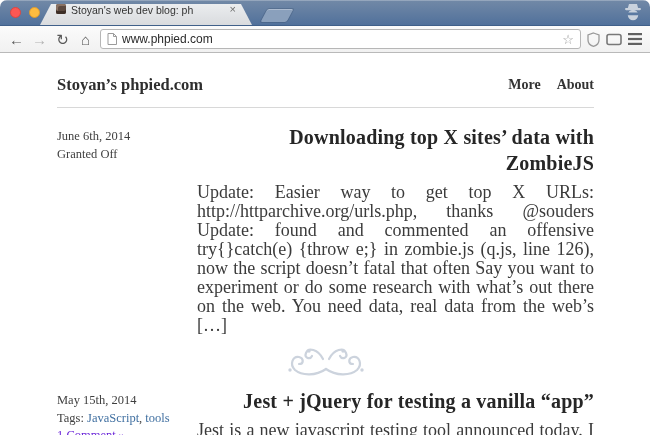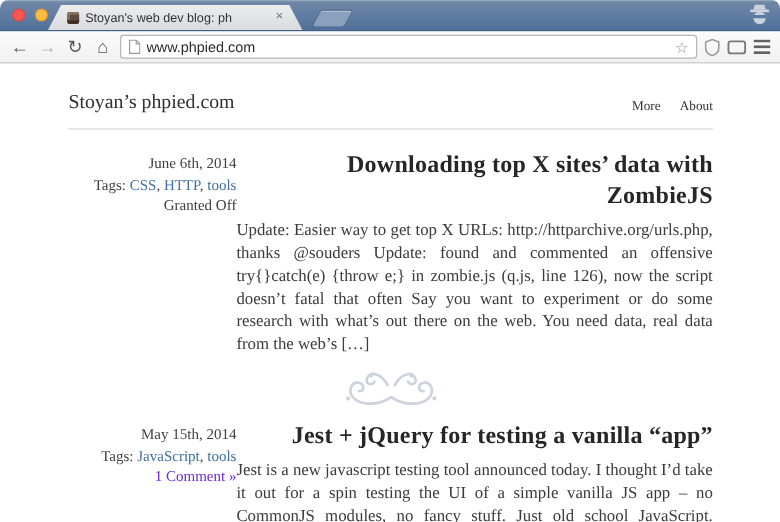--- a/index.html
+++ b/index.html
@@ -10,21 +10,21 @@
   .titlebar{position:relative;height:25px;background:linear-gradient(#7289a7,#51719b);
     border-bottom:1px solid #40608a;box-shadow:inset 0 1px 0 rgba(255,255,255,.25);}
   .traffic{position:absolute;left:10px;top:7px;display:flex;gap:8px;}
   .light{width:11px;height:11px;border-radius:50%;display:inline-block;box-sizing:border-box;}
   .light.red{background:#fc5753;border:1px solid #d94743;}
   .light.yellow{background:#fdbc40;border:1px solid #dd9b31;}
   .light.green{background:#33c748;border:1px solid #28a837;}
   .tab{position:absolute;left:40px;bottom:0;height:21px;width:212px;
     background:linear-gradient(#ebedef,#d9dbde);
     clip-path:polygon(0 100%,11px 0,calc(100% - 11px) 0,100% 100%);
-    display:flex;align-items:center;padding:0 16px;box-sizing:border-box;}
+    display:flex;padding:0 16px;box-sizing:border-box;}
   .favicon{width:10px;height:10px;border-radius:2px;background:#5d4a40;
     box-shadow:inset 0 -3px 0 #3e2f28, inset 2px 2px 0 #8a7263;flex:none;margin-right:5px;}
   .tab-title{flex:1;font-size:10.5px;color:#333;white-space:nowrap;overflow:hidden;
     -webkit-mask-image:linear-gradient(90deg,#000 80%,transparent);mask-image:linear-gradient(90deg,#000 80%,transparent);}
   .tab-close{font-size:11px;line-height:11px;color:#6e6e6e;margin-left:4px;flex:none;}
   .newtab{position:absolute;left:264px;bottom:3px;width:26px;height:13px;background:#8aa0bc;
     transform:skewX(-28deg);border-radius:2px;
     box-shadow:inset 0 1px 0 rgba(255,255,255,.3),0 0 0 1px rgba(56,80,112,.35);}
   .spy{position:absolute;right:7px;top:3px;}
 
@@ -36,34 +36,34 @@
   .nav-btn.home{font-size:15px;}
   .omnibox{flex:1;height:18px;background:#fff;border:1px solid #b6b6b6;border-radius:3px;
     display:flex;align-items:center;padding:0 6px;gap:5px;min-width:0;justify-content:space-between;}
   .url{font-size:12px;color:#2b2b2b;flex:1;white-space:nowrap;overflow:hidden;}
   .star{font-size:13px;color:#9a9a9a;flex:none;line-height:13px;}
   .tool-icon{flex:none;display:flex;align-items:center;}
 
   
   .content{height:382px;overflow:hidden;background:#fff;padding:18px 56px 0 57px;
     font-family:"Liberation Serif","DejaVu Serif",serif;color:#3b3b3b;}
-  .site-header{display:flex;align-items:flex-end;padding:4px 0 12px;}
+  .site-header{display:flex;align-items:center;padding:4px 0 12px;font-weight:bold;}
   .site-title{flex:1;font-size:16.5px;color:#2e2e2e;}
   .site-nav{display:flex;gap:16px;}
-  .site-nav a{font-size:11px;color:#333;text-decoration:none;}
+  .site-nav a{font-size:14px;color:#333;text-decoration:none;}
   .rule{border:0;border-top:1px solid #d8d8d8;margin:0 0 16px;}
 
   .post{display:flex;}
-  .post-meta{width:140px;flex:none;font-size:12.5px;line-height:17.5px;color:#3f3f3f;padding-top:4px;text-align:right;}
+  .post-meta{width:140px;flex:none;font-size:12.5px;line-height:17.5px;color:#3f3f3f;padding-top:4px;}
   .post-meta a{color:#4170a1;text-decoration:none;}
   .post-comments.link{color:#6d28d9;}
   .post-body{flex:1;min-width:0;}
   .post-title{margin:0 0 7px;font-size:20px;line-height:26px;font-weight:700;color:#262626;
     white-space:pre-line;letter-spacing:.2px;text-align:right;}
-  .post-excerpt{margin:0;font-size:14px;line-height:19px;text-align:justify;color:#3b3b3b;}
+  .post-excerpt{margin:0;font-size:18px;line-height:19px;text-align:justify;color:#3b3b3b;}
   .divider{text-align:center;margin:9px 0 10px;height:34px;}
 </style>
 </head>
 <body>
 
 <svg width="0" height="0" style="position:absolute">
   <defs>
     <g id="flourish" fill="none" stroke="#ccd3dd" stroke-width="2.2" stroke-linecap="round">
       <path d="M44,25 C34,32 20,32 13,26 C7,20 11,12 17,13 C22,14 22,20 17,20"></path>
       <path d="M41,15 C36,5 26,3 24,9 C22,14 28,16 30,12"></path>
@@ -145,21 +145,20 @@
       <nav class="site-nav">
         <a href="#">More</a>
         <a href="#">About</a>
       </nav>
     </div>
     <hr class="rule">
     <div id="posts-host">
   <article class="post">
     <aside class="post-meta">
       <div class="post-date">June 6th, 2014</div>
-      <div class="post-tags"><span>Tags: </span><a href="#">CSS</a>, <a href="#">HTTP</a>, <a href="#">tools</a></div>
       <div class="post-comments">Granted Off</div>
     </aside>
     <div class="post-body">
       <h2 class="post-title">Downloading top X sites’ data with
 ZombieJS</h2>
       <p class="post-excerpt">Update: Easier way to get top X URLs: http://httparchive.org/urls.php, thanks @souders Update: found and commented an offensive try{}catch(e) {throw e;} in zombie.js (q.js, line 126), now the script doesn’t fatal that often Say you want to experiment or do some research with what’s out there on the web. You need data, real data from the web’s […]</p>
     </div>
   </article>
 <div class="divider"><svg viewBox="0 0 88 34" width="88" height="34" aria-hidden="true">
             <use href="#flourish"></use>

